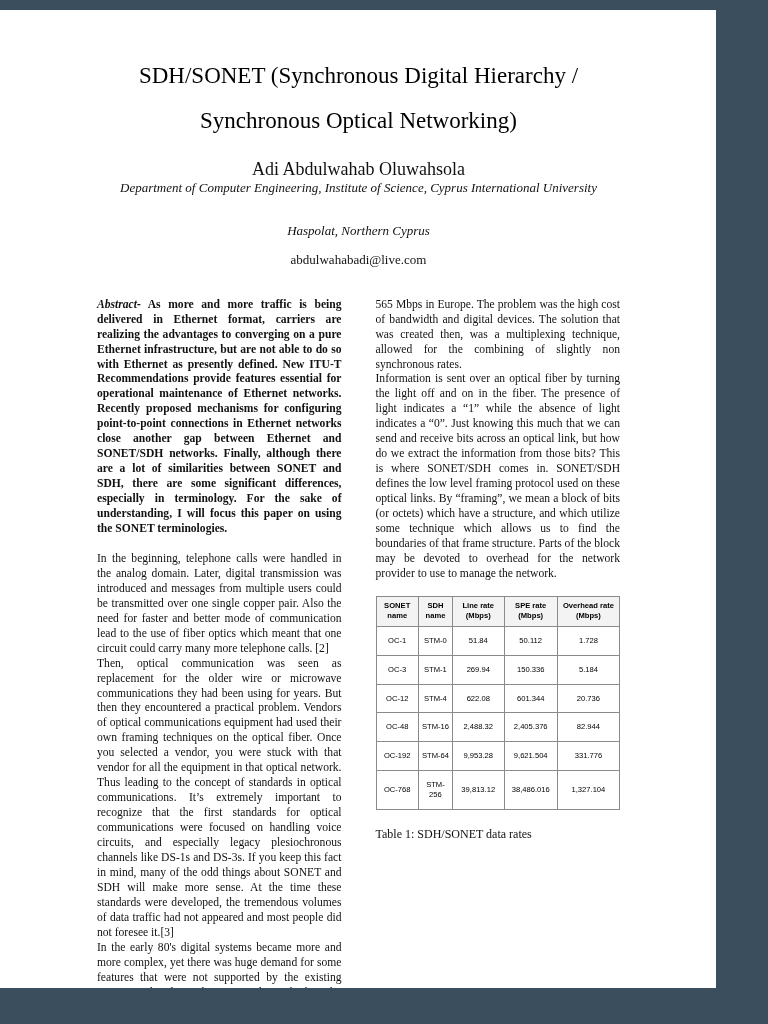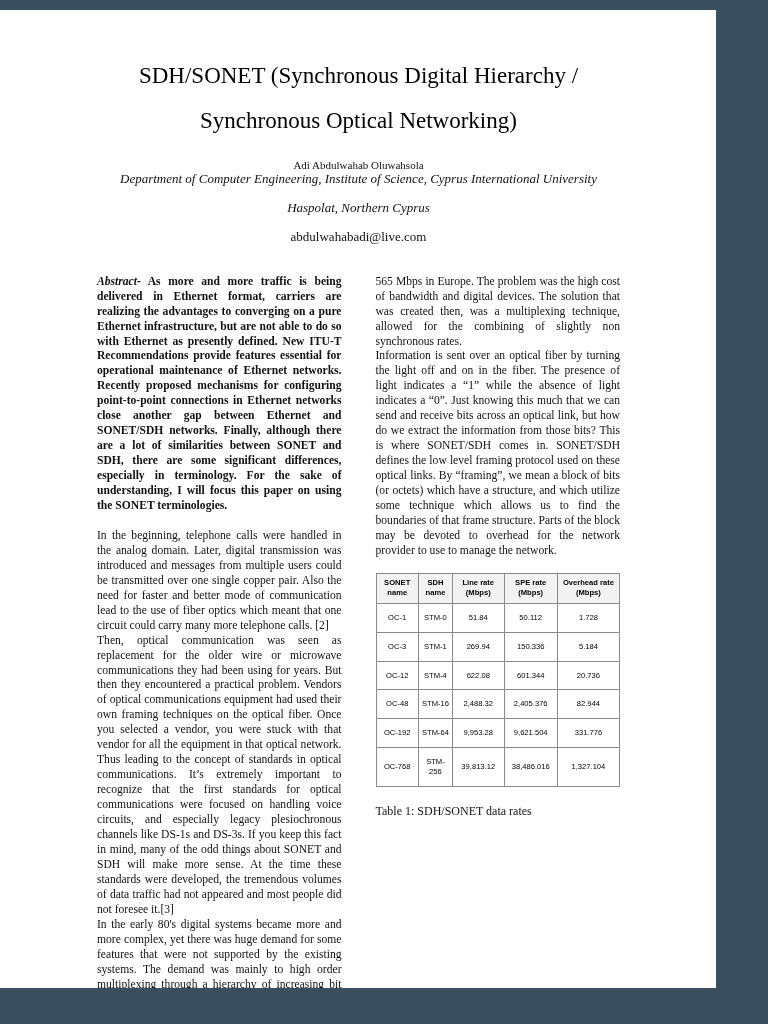--- a/index.html
+++ b/index.html
@@ -23,33 +23,33 @@
   }
   .title {
     text-align: center;
     font-size: 23px;
     line-height: 1.95;
     font-weight: 400;
     color: #000;
   }
   .author {
     text-align: center;
-    font-size: 11px;
+    font-size: 18px;
     margin-top: 15px;
   }
   .affil {
     text-align: center;
     font-size: 13px;
     font-style: italic;
   }
   .loc {
     text-align: center;
     font-size: 13px;
     font-style: italic;
-    margin-top: 13px;
+    margin-top: 27px;
   }
   .email {
     text-align: center;
     font-size: 13px;
     margin-top: 13px;
   }
   .columns {
     display: flex;
     gap: 34px;
     margin-top: 30px;

